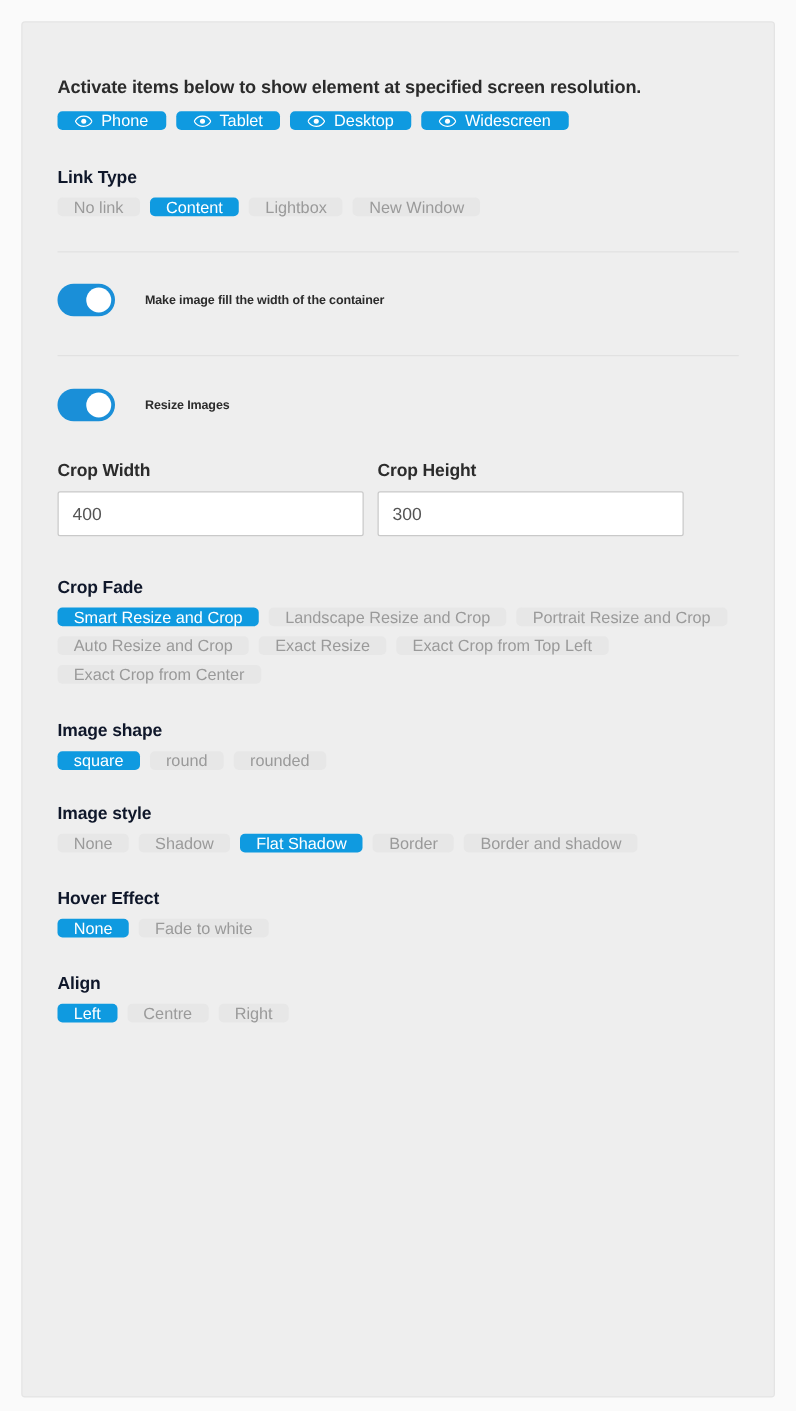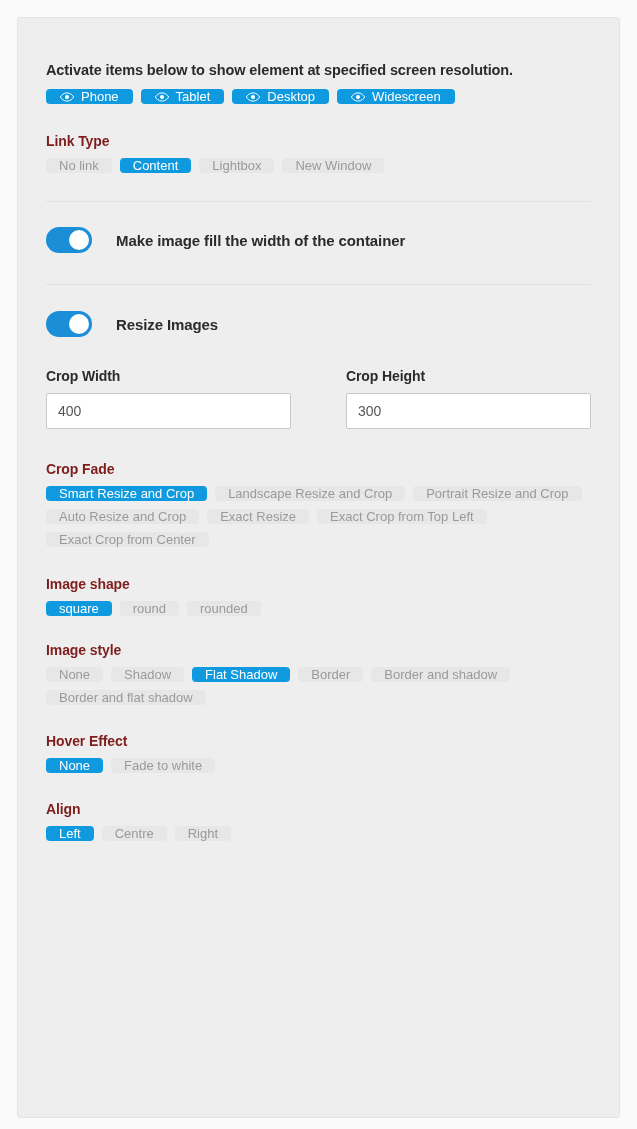--- a/index.html
+++ b/index.html
@@ -79,21 +79,21 @@
     height: 10px;
     position: relative;
     flex: 0 0 auto;
   }
   .eye svg { display: block; }
 
   
   .label {
     font-size: 14px;
     font-weight: bold;
-    color: #7f1d1d;
+    color: #0f172a;
     letter-spacing: -0.1px;
   }
 
   .sec-linktype { margin-top: 29px; }
   .sec-croptype { margin-top: 32px; }
   .sec-shape    { margin-top: 29px; }
   .sec-style    { margin-top: 26px; }
   .sec-hover    { margin-top: 28px; }
   .sec-align    { margin-top: 28px; }
 
@@ -126,32 +126,31 @@
   .toggle .knob {
     position: absolute;
     top: 3px;
     left: 23px;
     width: 20px;
     height: 20px;
     border-radius: 50%;
     background: #ffffff;
   }
   .toggle-label {
-    font-size: 15px;
+    font-size: 10px;
     font-weight: bold;
     color: #2b2b2b;
     letter-spacing: -0.1px;
   }
 
   
   .fields {
     display: flex;
-    gap: 41px;
+    gap: 11px;
     margin-top: 31px;
-    justify-content: space-between;
   }
   .field { width: 245px; }
   .field-label {
     font-size: 14px;
     font-weight: bold;
     color: #2b2b2b;
     letter-spacing: -0.1px;
   }
   .field input {
     display: block;
@@ -311,23 +310,20 @@
         </div>
         <div class="pill active">
           <span>Flat Shadow</span>
         </div>
         <div class="pill">
           <span>Border</span>
         </div>
         <div class="pill">
           <span>Border and shadow</span>
         </div>
-        <div class="pill">
-          <span>Border and flat shadow</span>
-        </div>
       </div>
 
     <div class="label sec-hover">Hover Effect</div>
     <div class="pill-row pills-tight" id="hover-row">
         <div class="pill active">
           <span>None</span>
         </div>
         <div class="pill">
           <span>Fade to white</span>
         </div>

